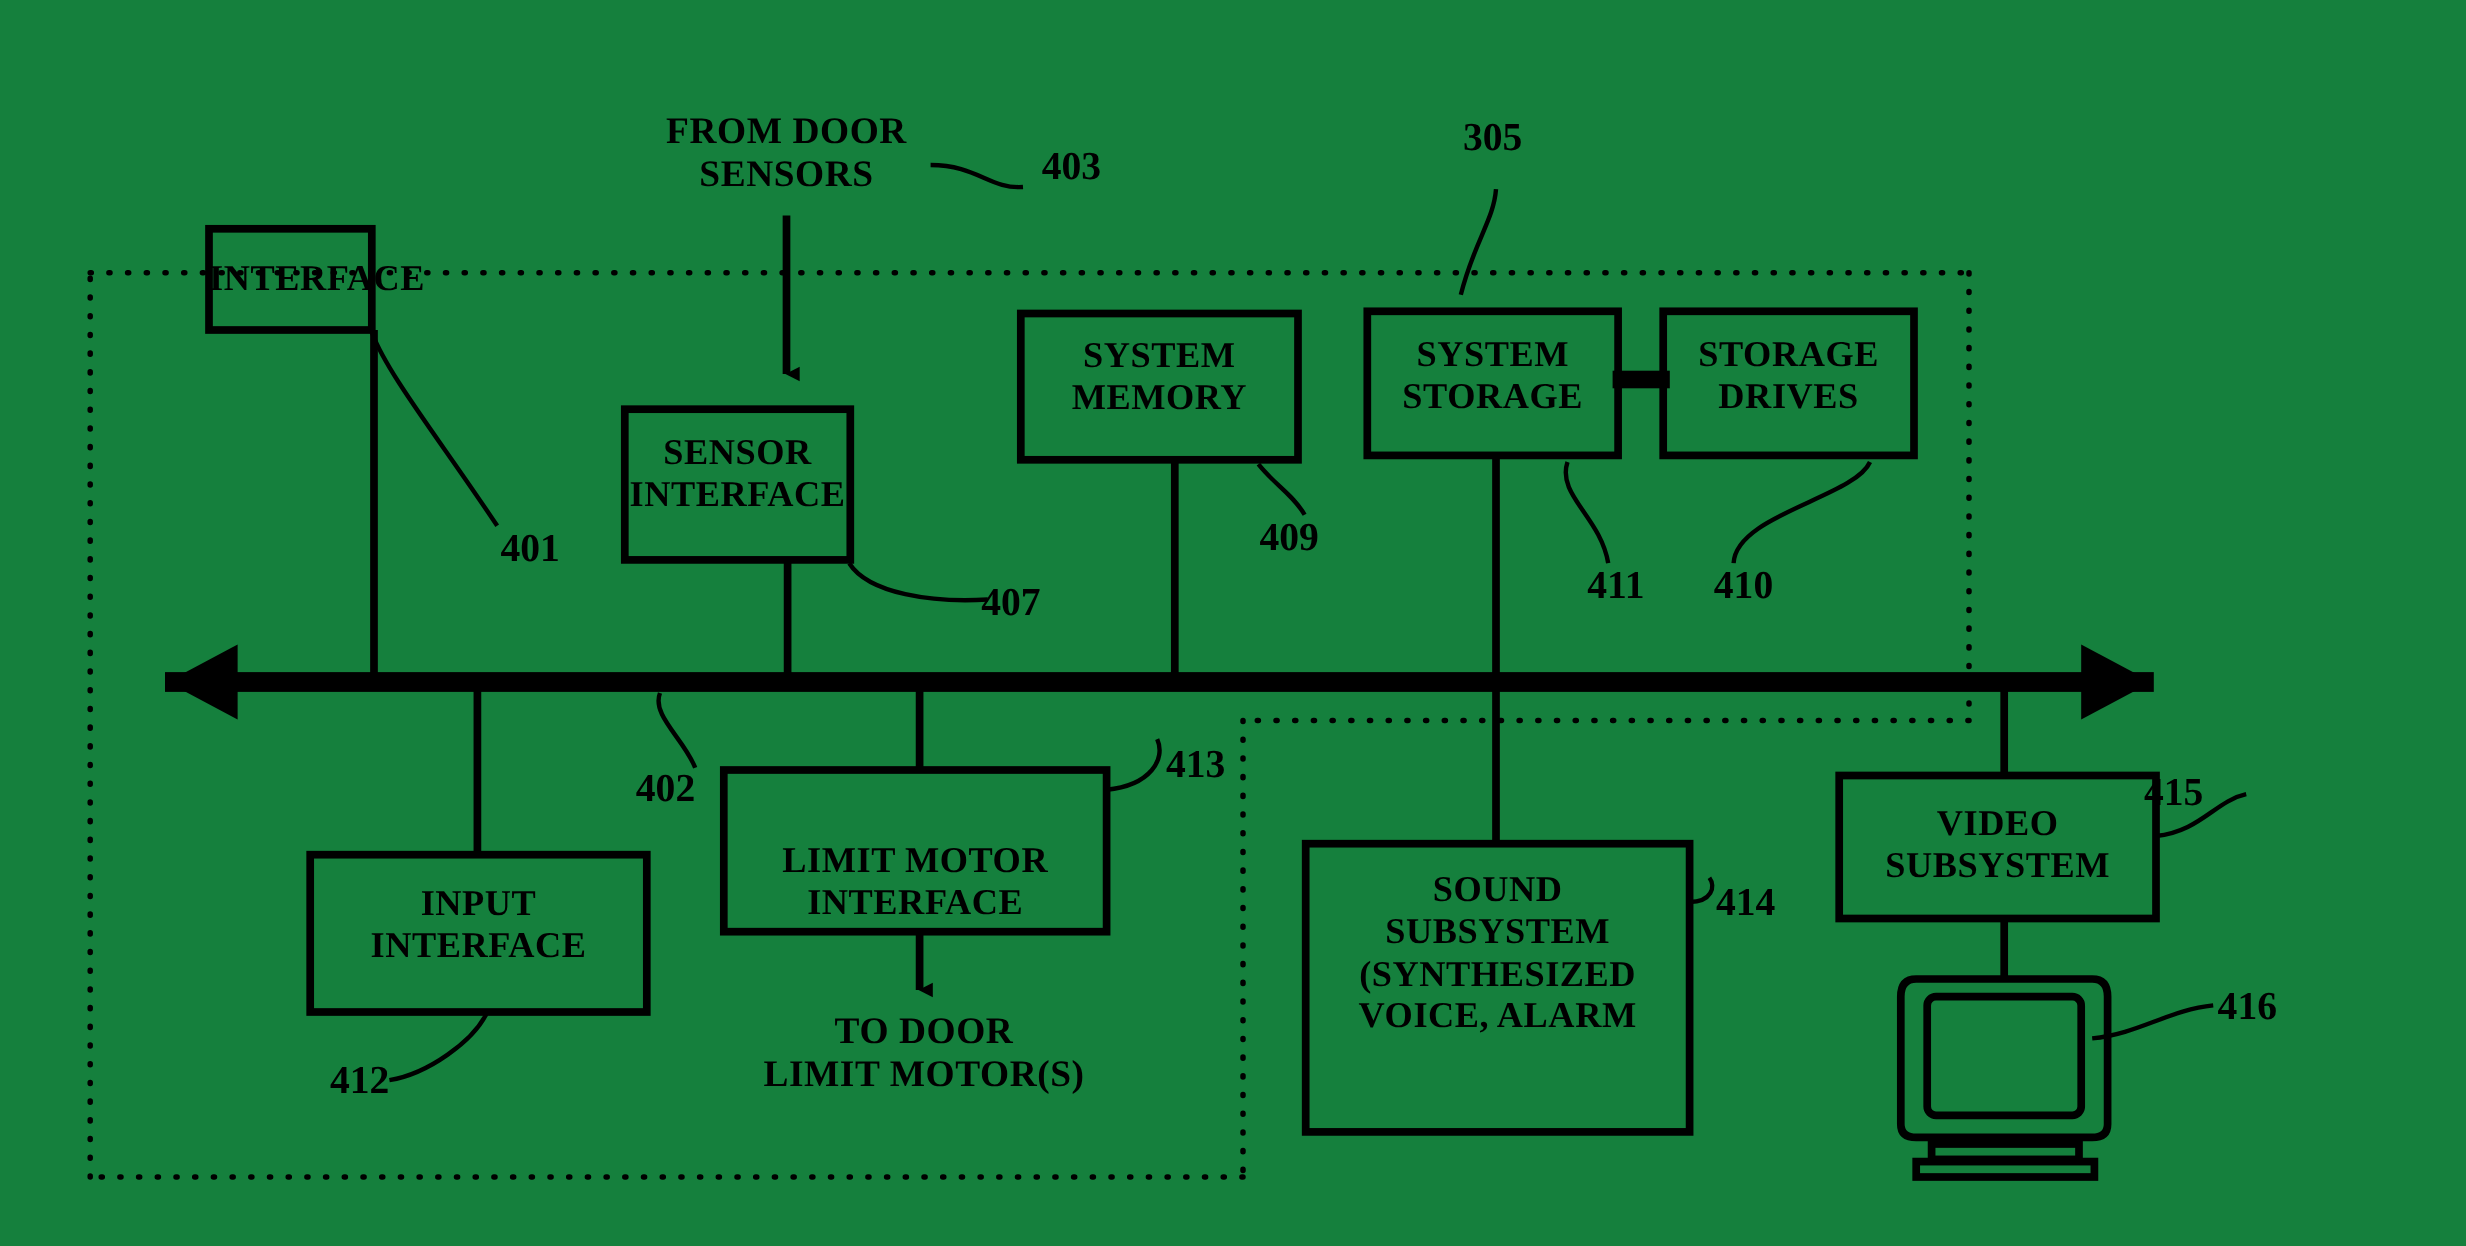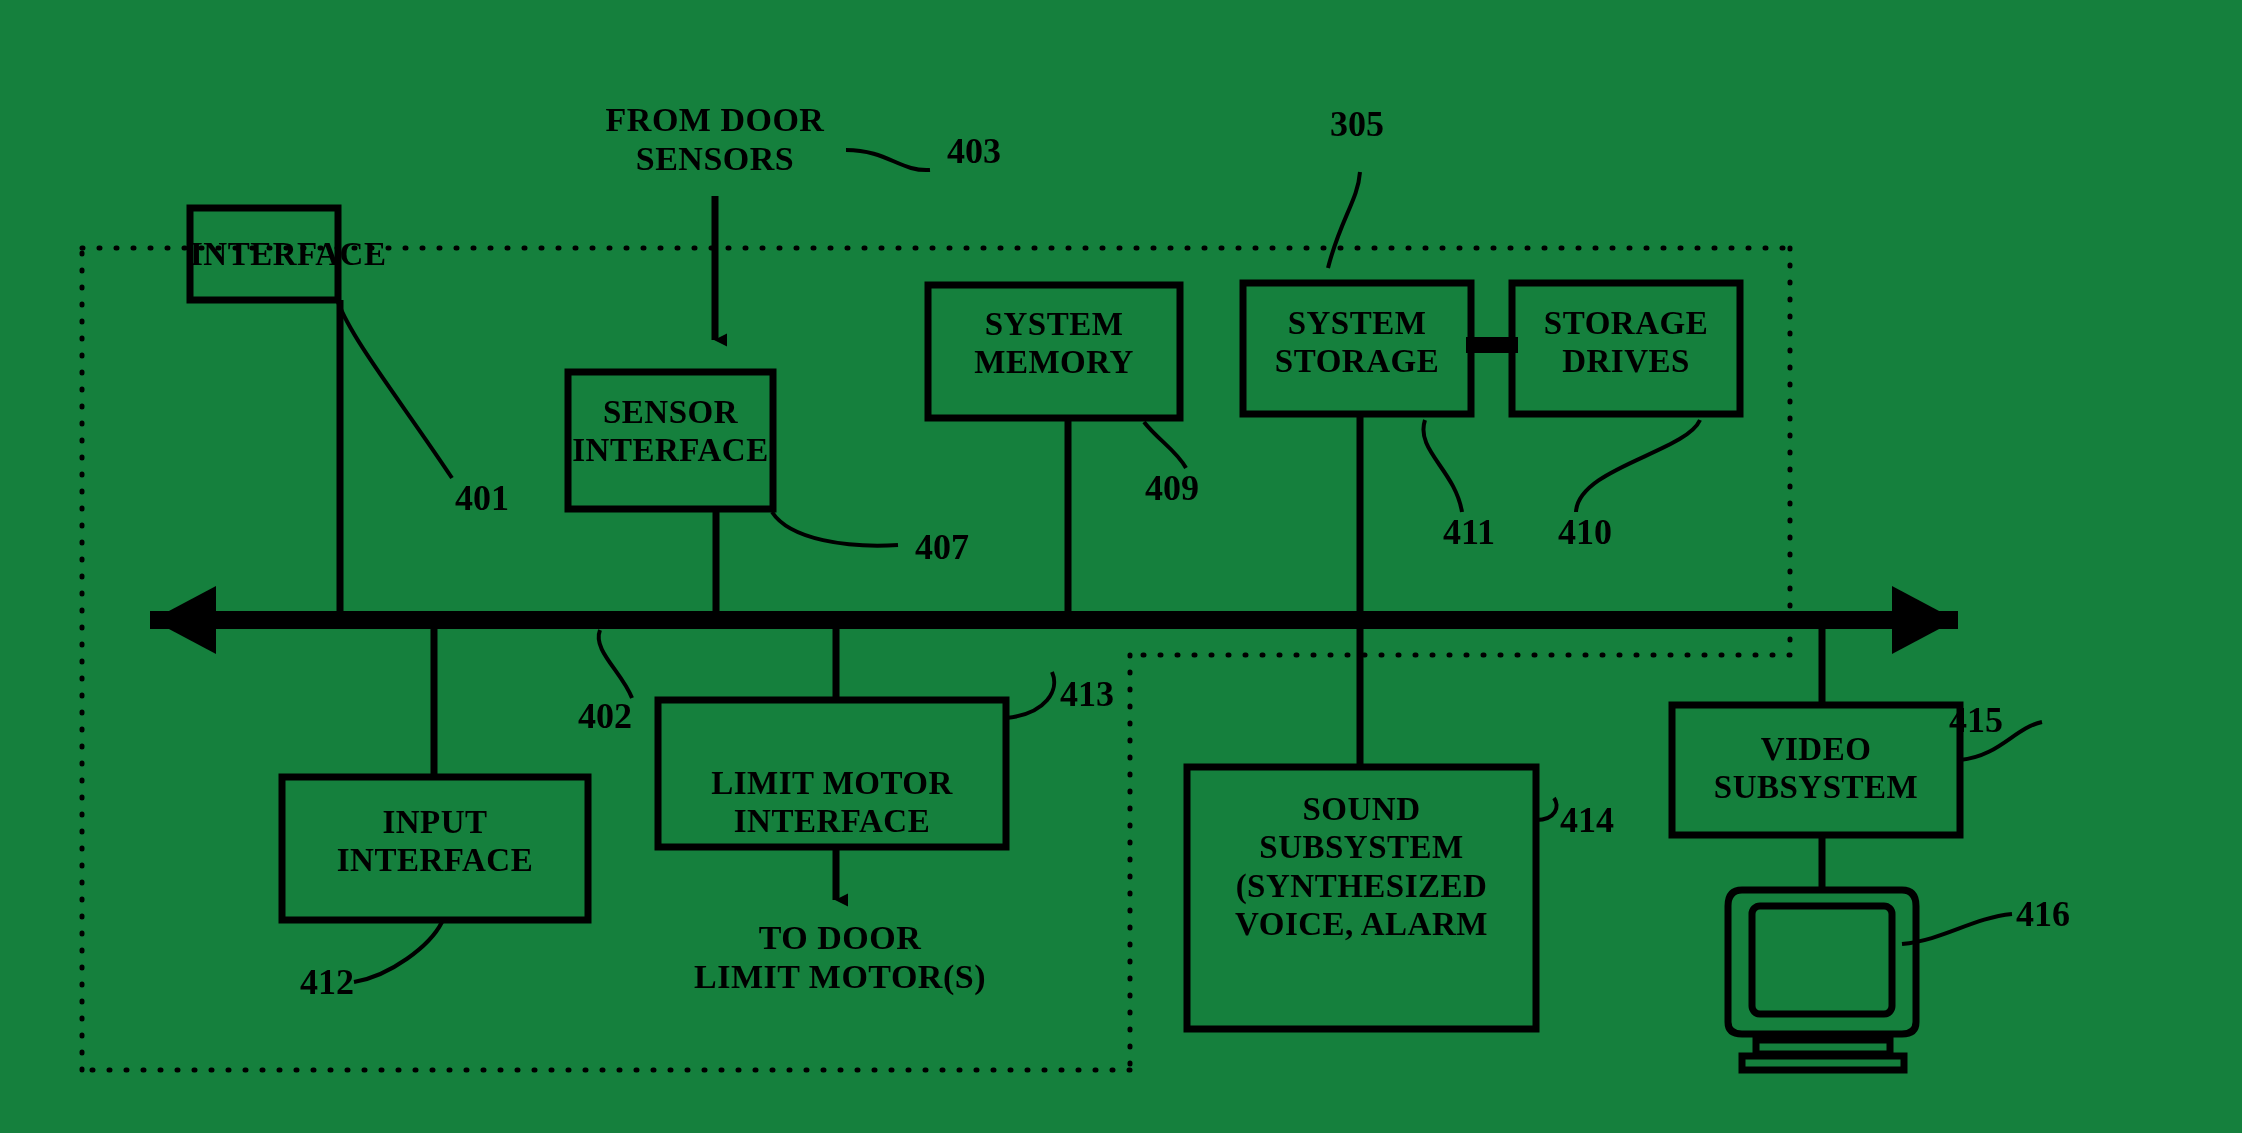--- a/index.html
+++ b/index.html
@@ -161,21 +161,21 @@
 SUBSYSTEM
 (SYNTHESIZED
 VOICE, ALARM</div>
 
   <div class="lbl boxtext" style="left:1672px; top:730px; width:288px;">VIDEO
 SUBSYSTEM</div>
 
   <div class="lbl reftext" style="left:947px;  top:131px;">403</div>
   <div class="lbl reftext" style="left:1330px; top:104px;">305</div>
   <div class="lbl reftext" style="left:455px;  top:478px;">401</div>
-  <div class="lbl reftext" style="left:915px;  top:527px;">407</div>
+  <div class="lbl reftext" style="left:892px;  top:527px;">407</div>
   <div class="lbl reftext" style="left:1145px; top:468px;text-align:right;">409</div>
   <div class="lbl reftext" style="left:1443px; top:512px;">411</div>
   <div class="lbl reftext" style="left:1558px; top:512px;">410</div>
   <div class="lbl reftext" style="left:578px;  top:696px;">402</div>
   <div class="lbl reftext" style="left:1060px; top:674px;">413</div>
   <div class="lbl reftext" style="left:300px;  top:962px;">412</div>
   <div class="lbl reftext" style="left:1560px; top:800px;">414</div>
   <div class="lbl reftext" style="left:1949px; top:700px;">415</div>
   <div class="lbl reftext" style="left:2016px; top:894px;">416</div>
 

